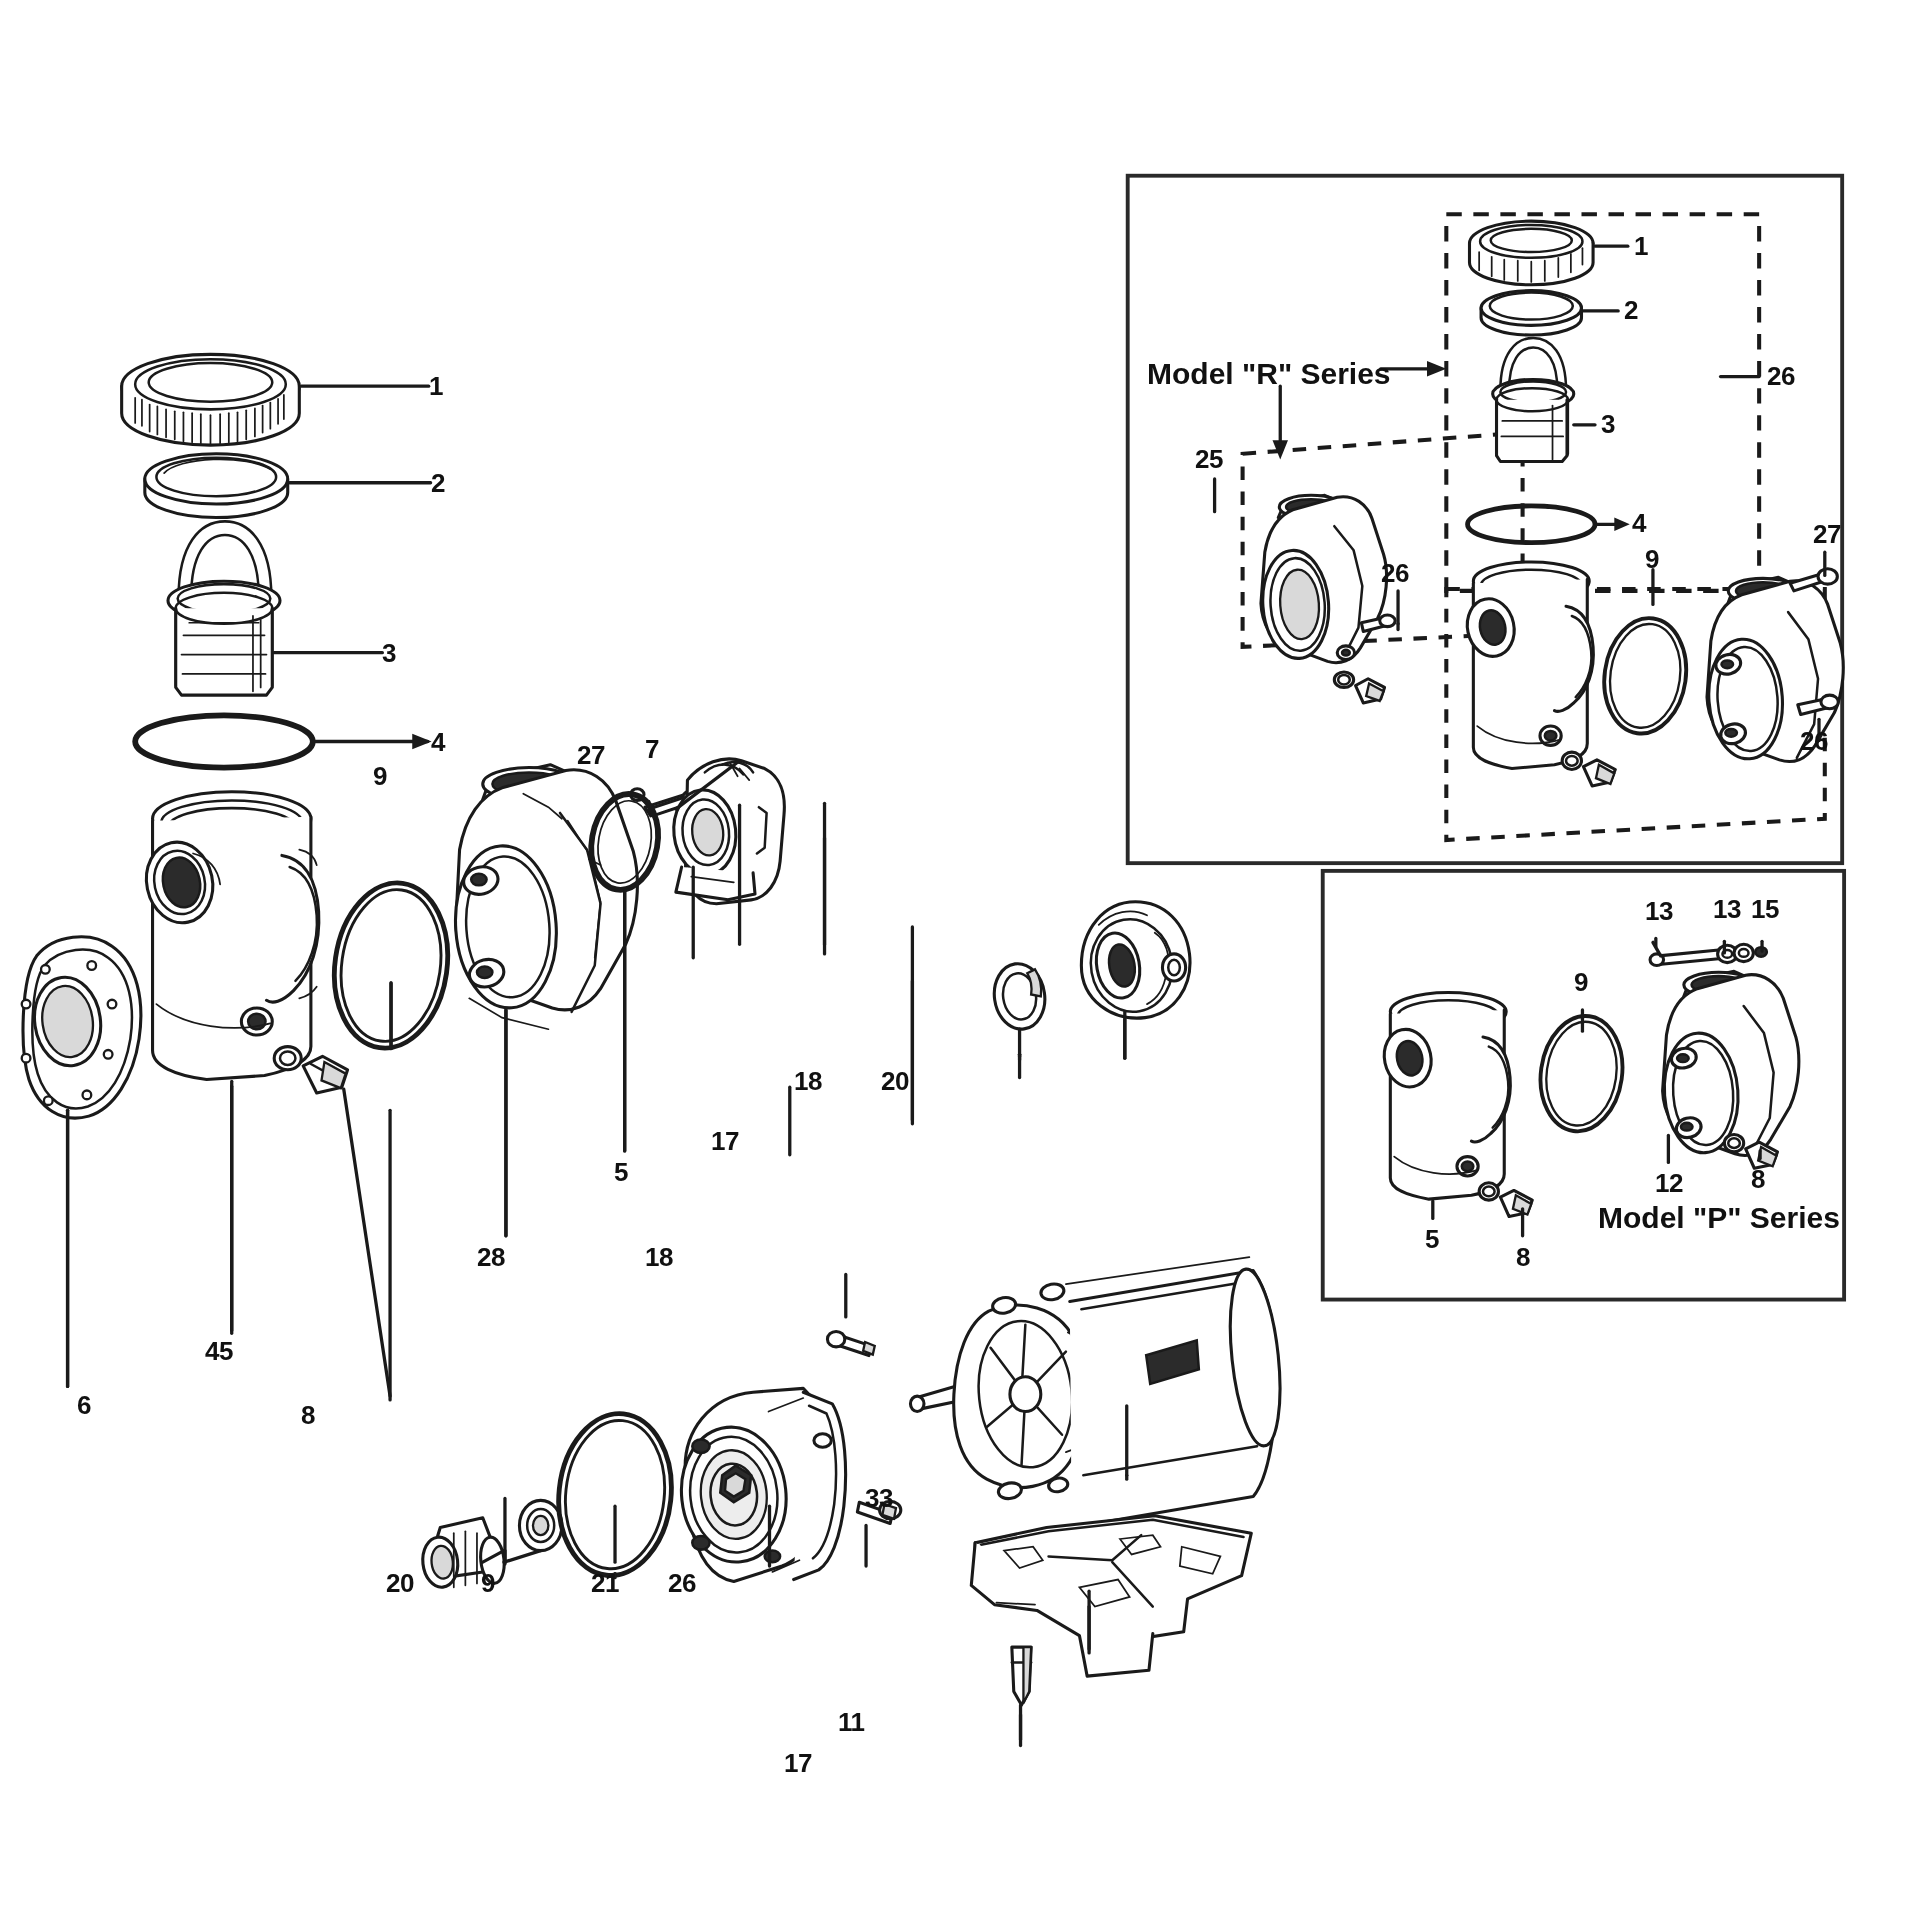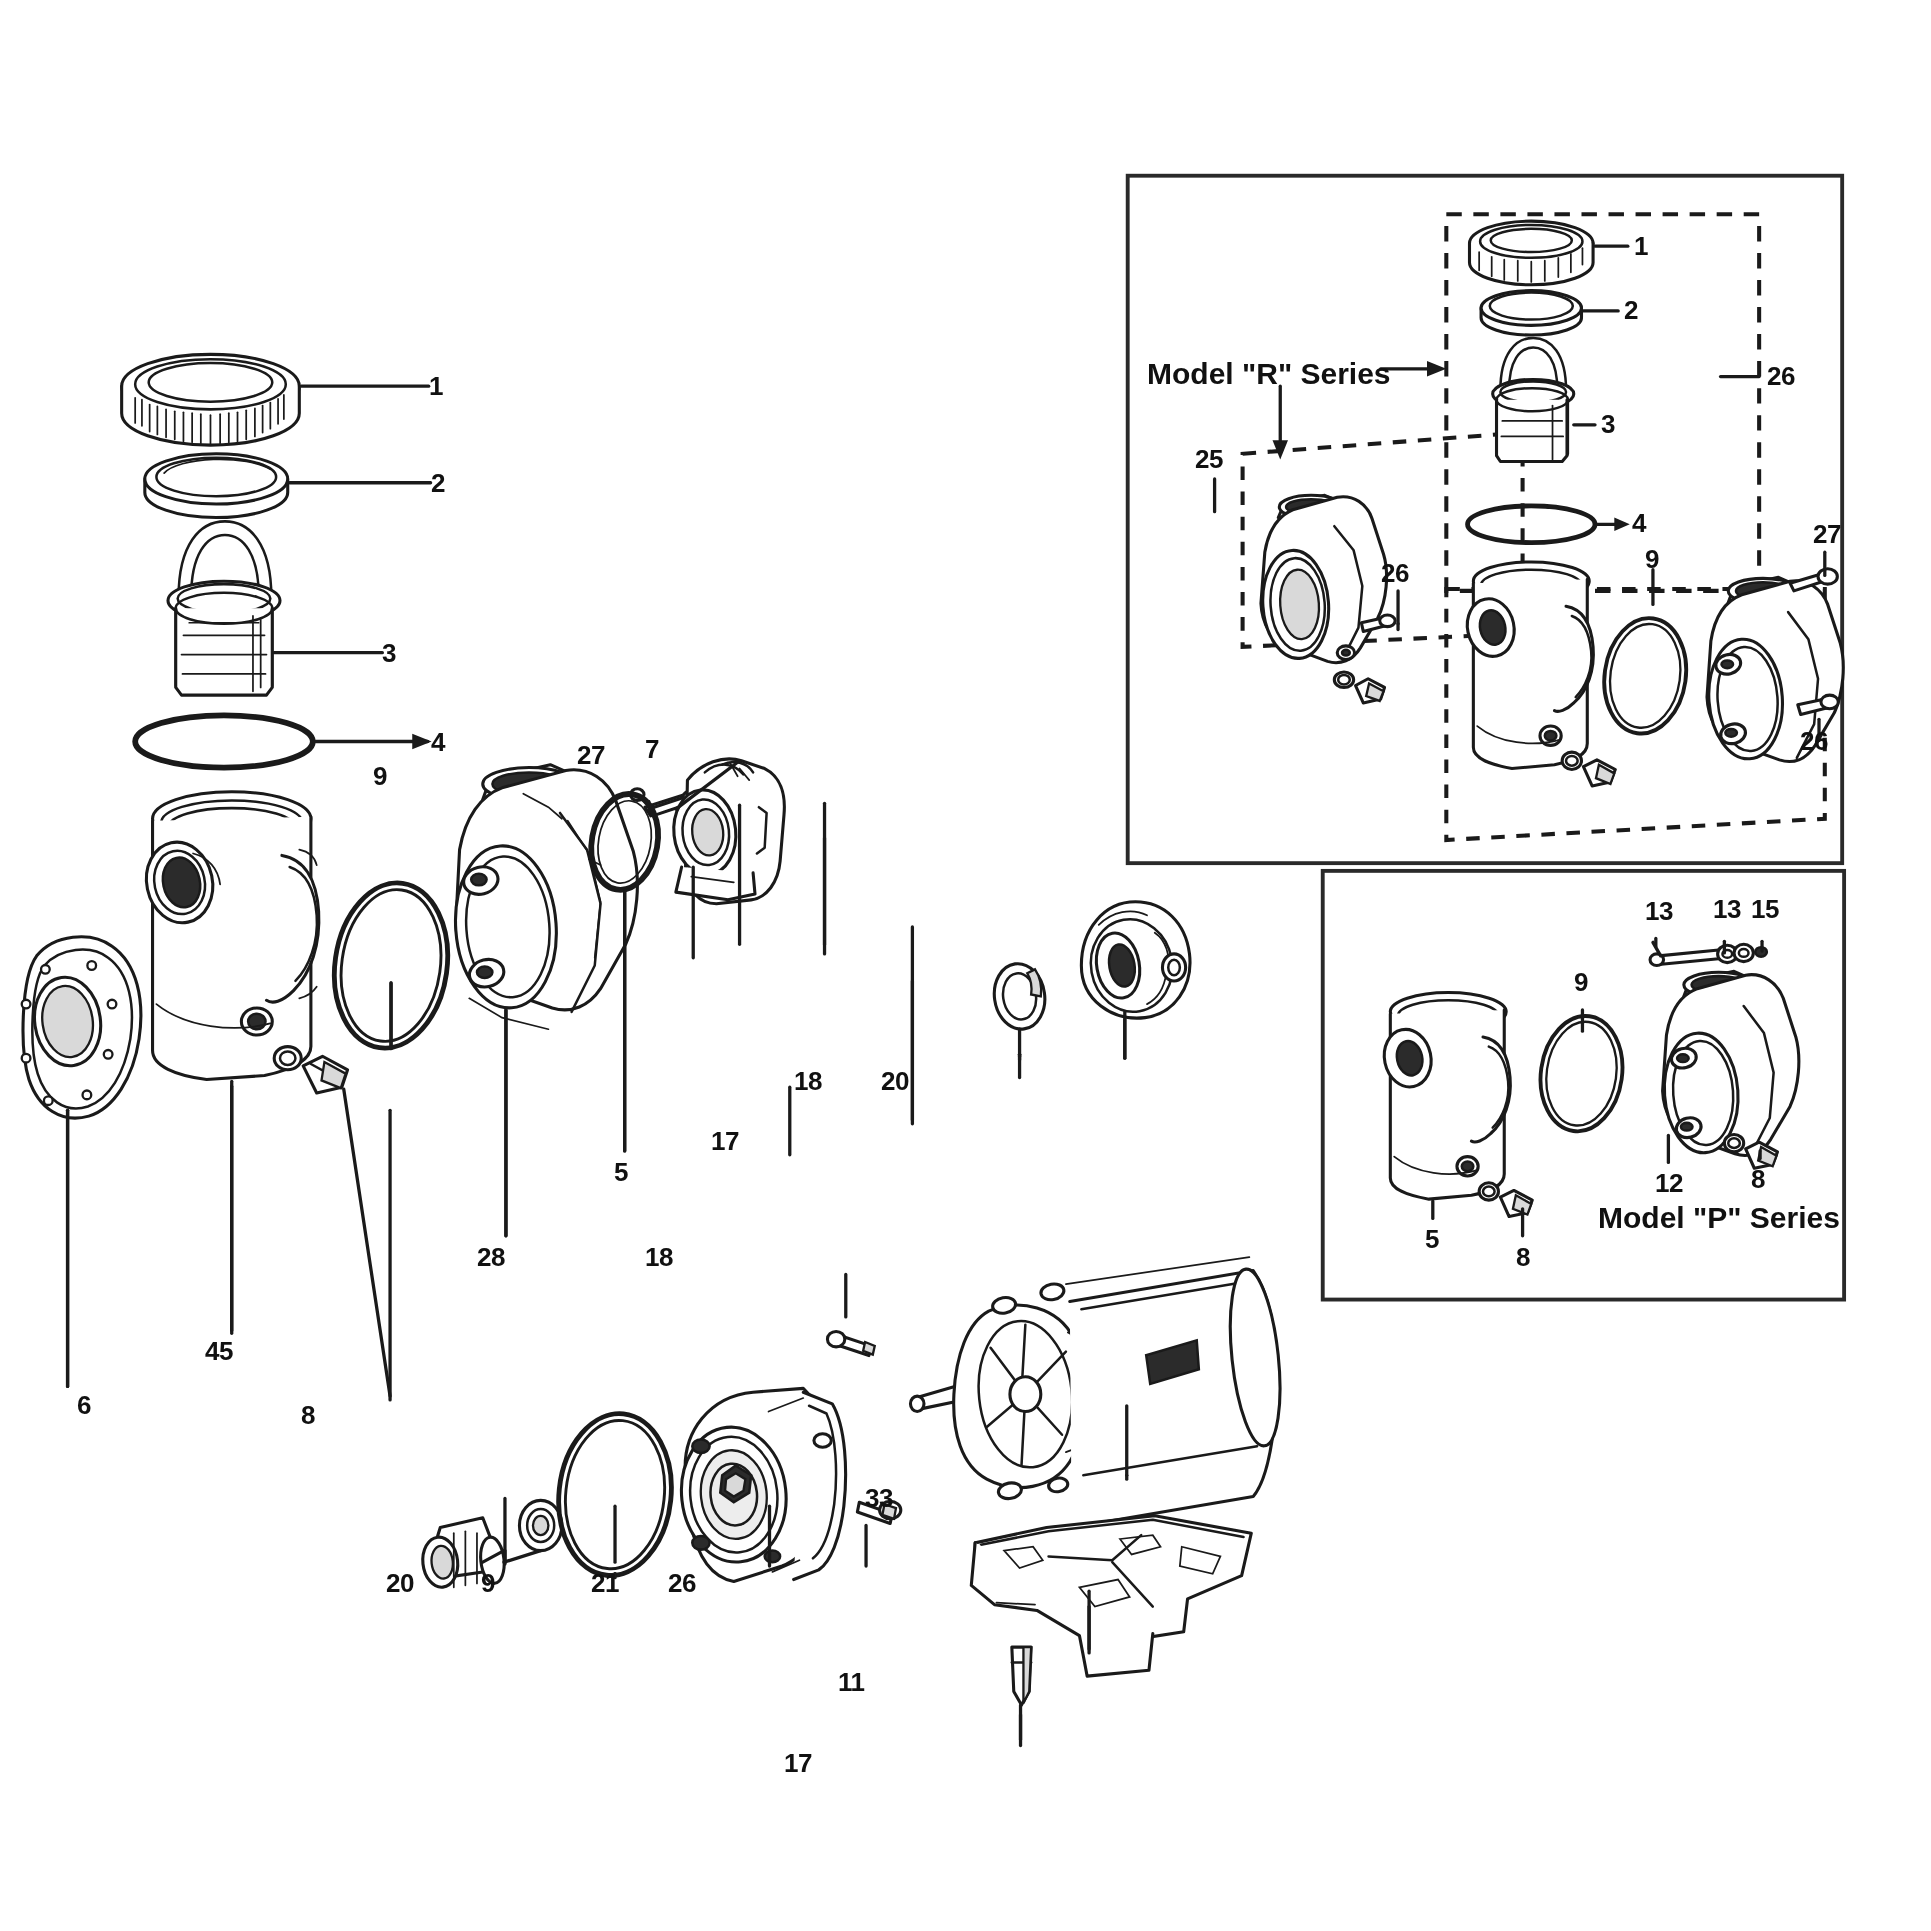--- a/index.html
+++ b/index.html
@@ -643,21 +643,21 @@
     <span class="callout" style="left:614px;top:1159px">5</span>
     <span class="callout" style="left:711px;top:1128px">17</span>
     <span class="callout" style="left:794px;top:1068px">18</span>
     <span class="callout" style="left:881px;top:1068px">20</span>
     <span class="callout" style="left:386px;top:1570px">20</span>
     <span class="callout" style="left:481px;top:1570px">9</span>
     <span class="callout" style="left:591px;top:1570px">21</span>
     <span class="callout" style="left:668px;top:1570px">26</span>
     <span class="callout" style="left:645px;top:1244px">18</span>
     <span class="callout" style="left:865px;top:1485px">33</span>
-    <span class="callout" style="left:838px;top:1669px">11</span>
+    <span class="callout" style="left:838px;top:1709px">11</span>
     <span class="callout" style="left:784px;top:1750px">17</span>
 
     <span class="callout" style="left:1195px;top:446px">25</span>
     <span class="callout" style="left:1381px;top:560px">26</span>
     <span class="callout" style="left:1634px;top:233px">1</span>
     <span class="callout" style="left:1624px;top:297px">2</span>
     <span class="callout" style="left:1767px;top:363px">26</span>
     <span class="callout" style="left:1601px;top:411px">3</span>
     <span class="callout" style="left:1632px;top:510px">4</span>
     <span class="callout" style="left:1645px;top:546px">9</span>

